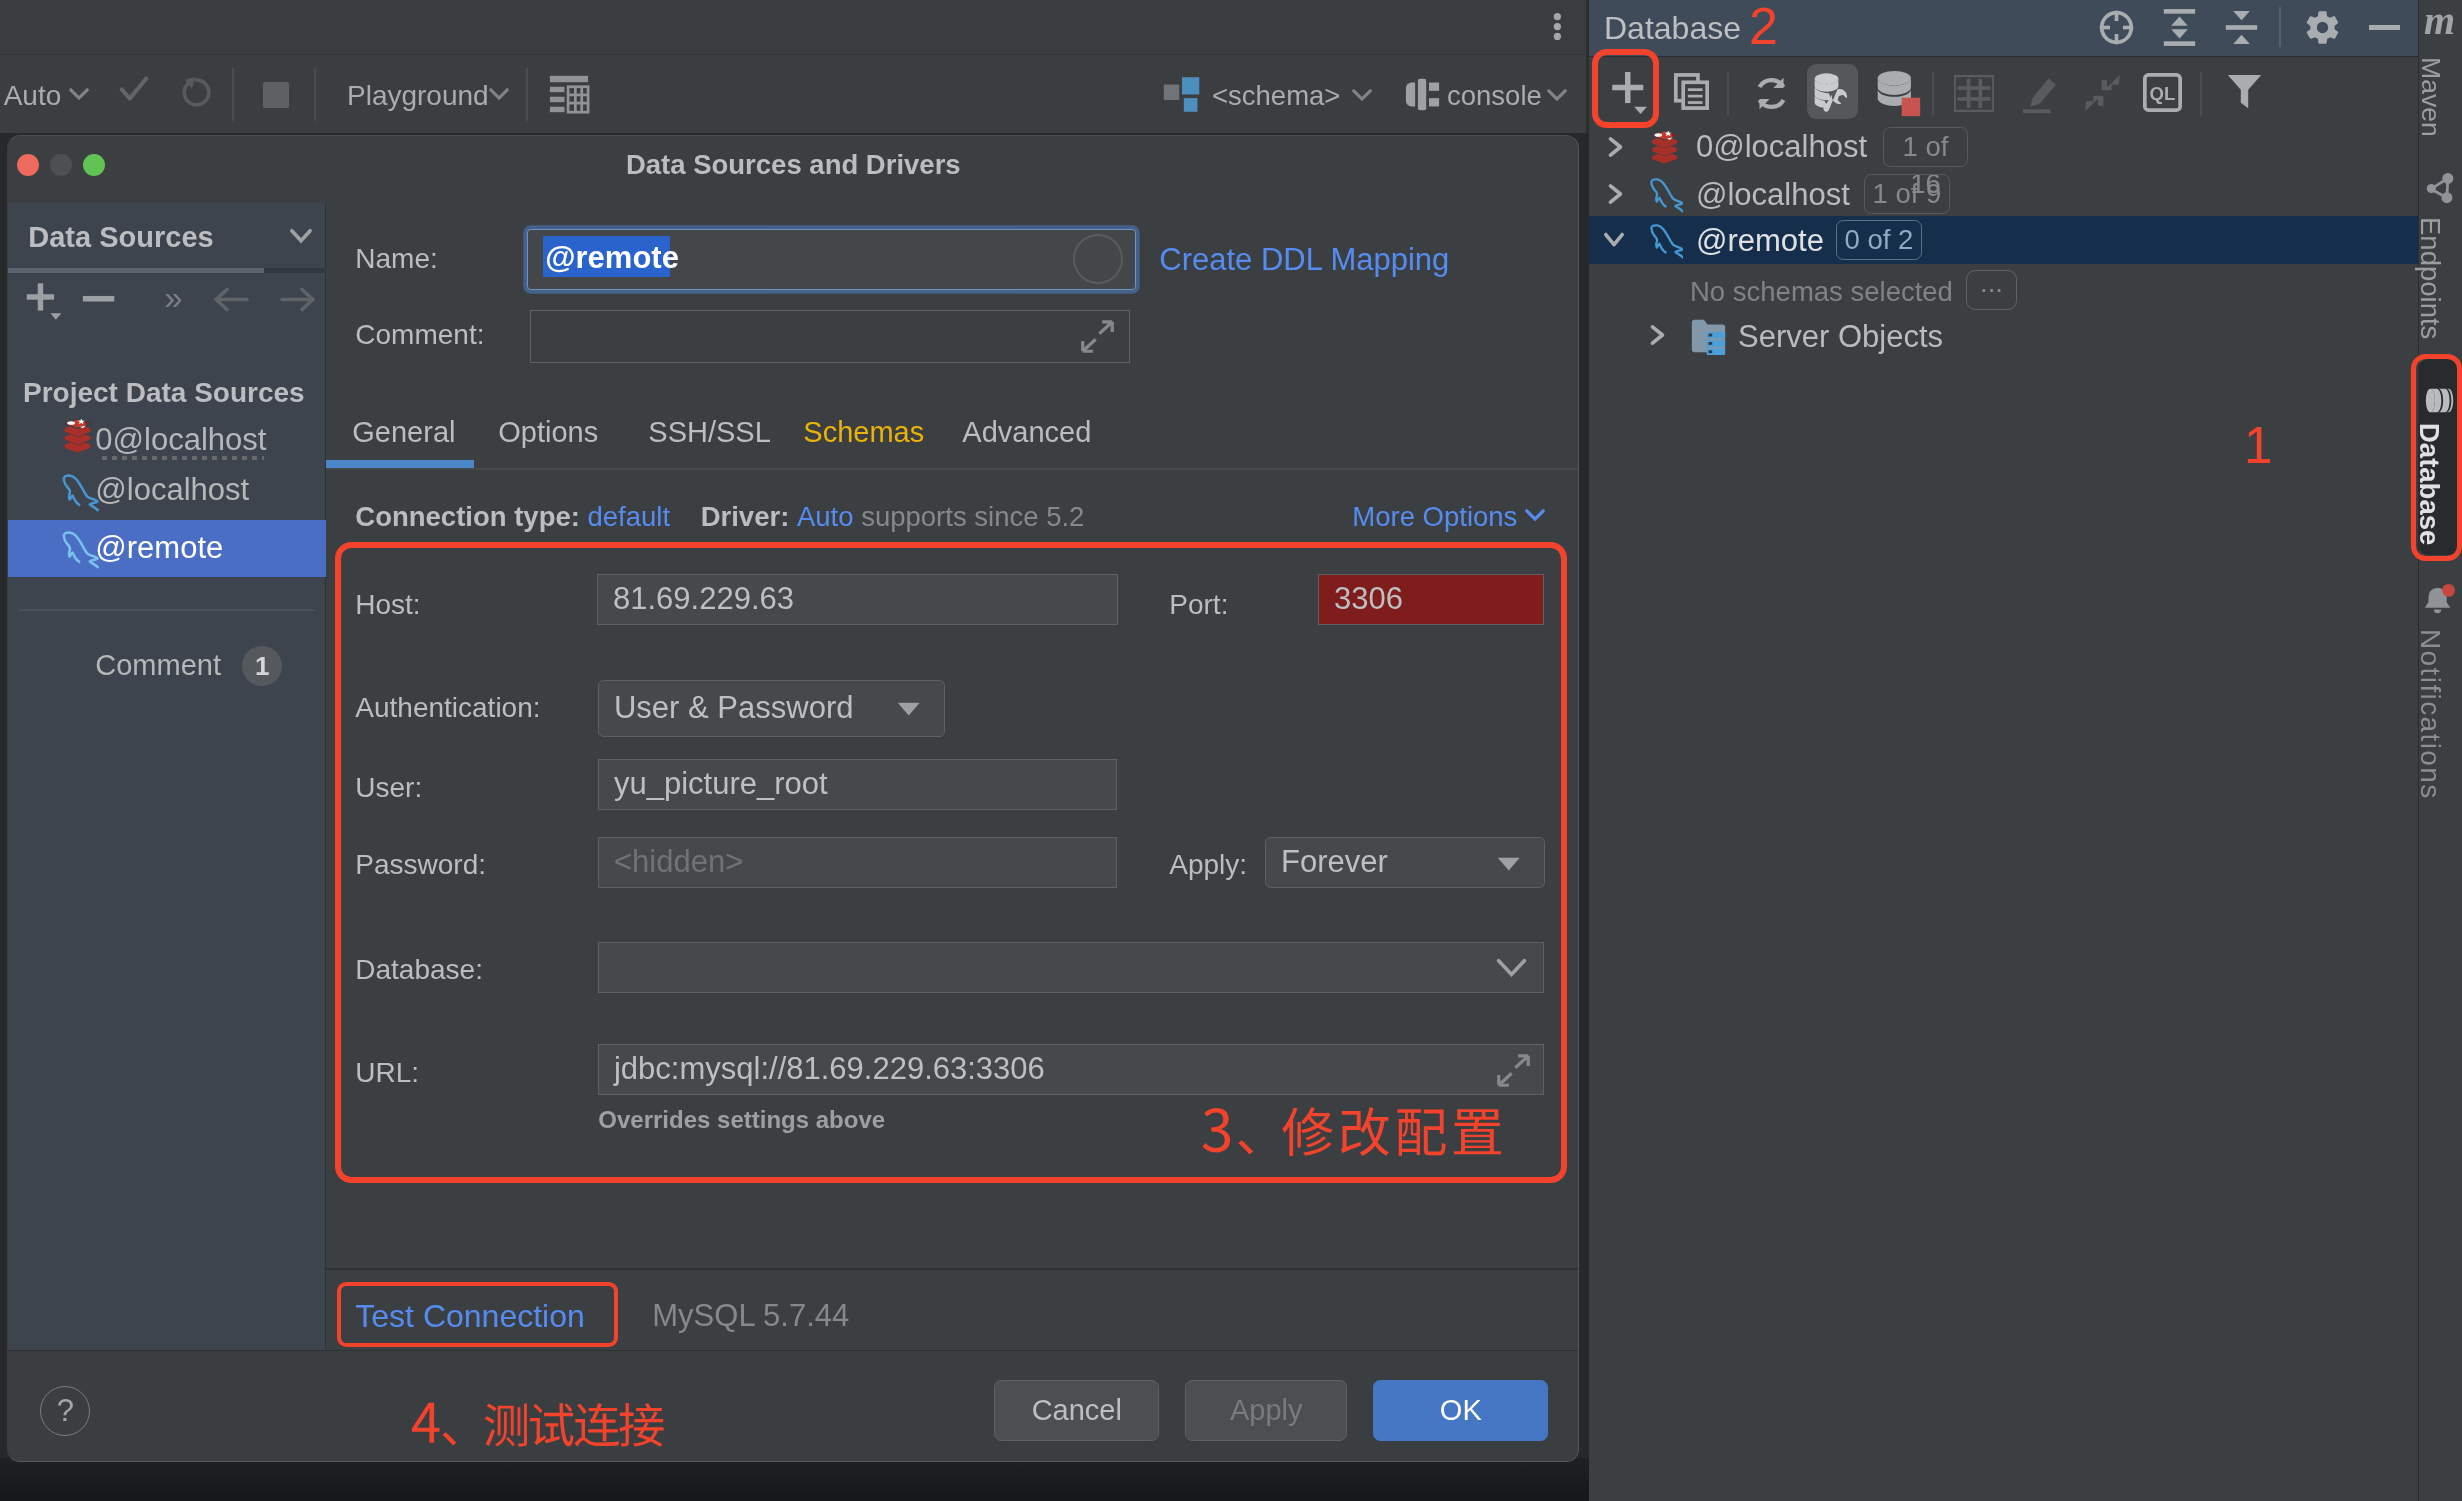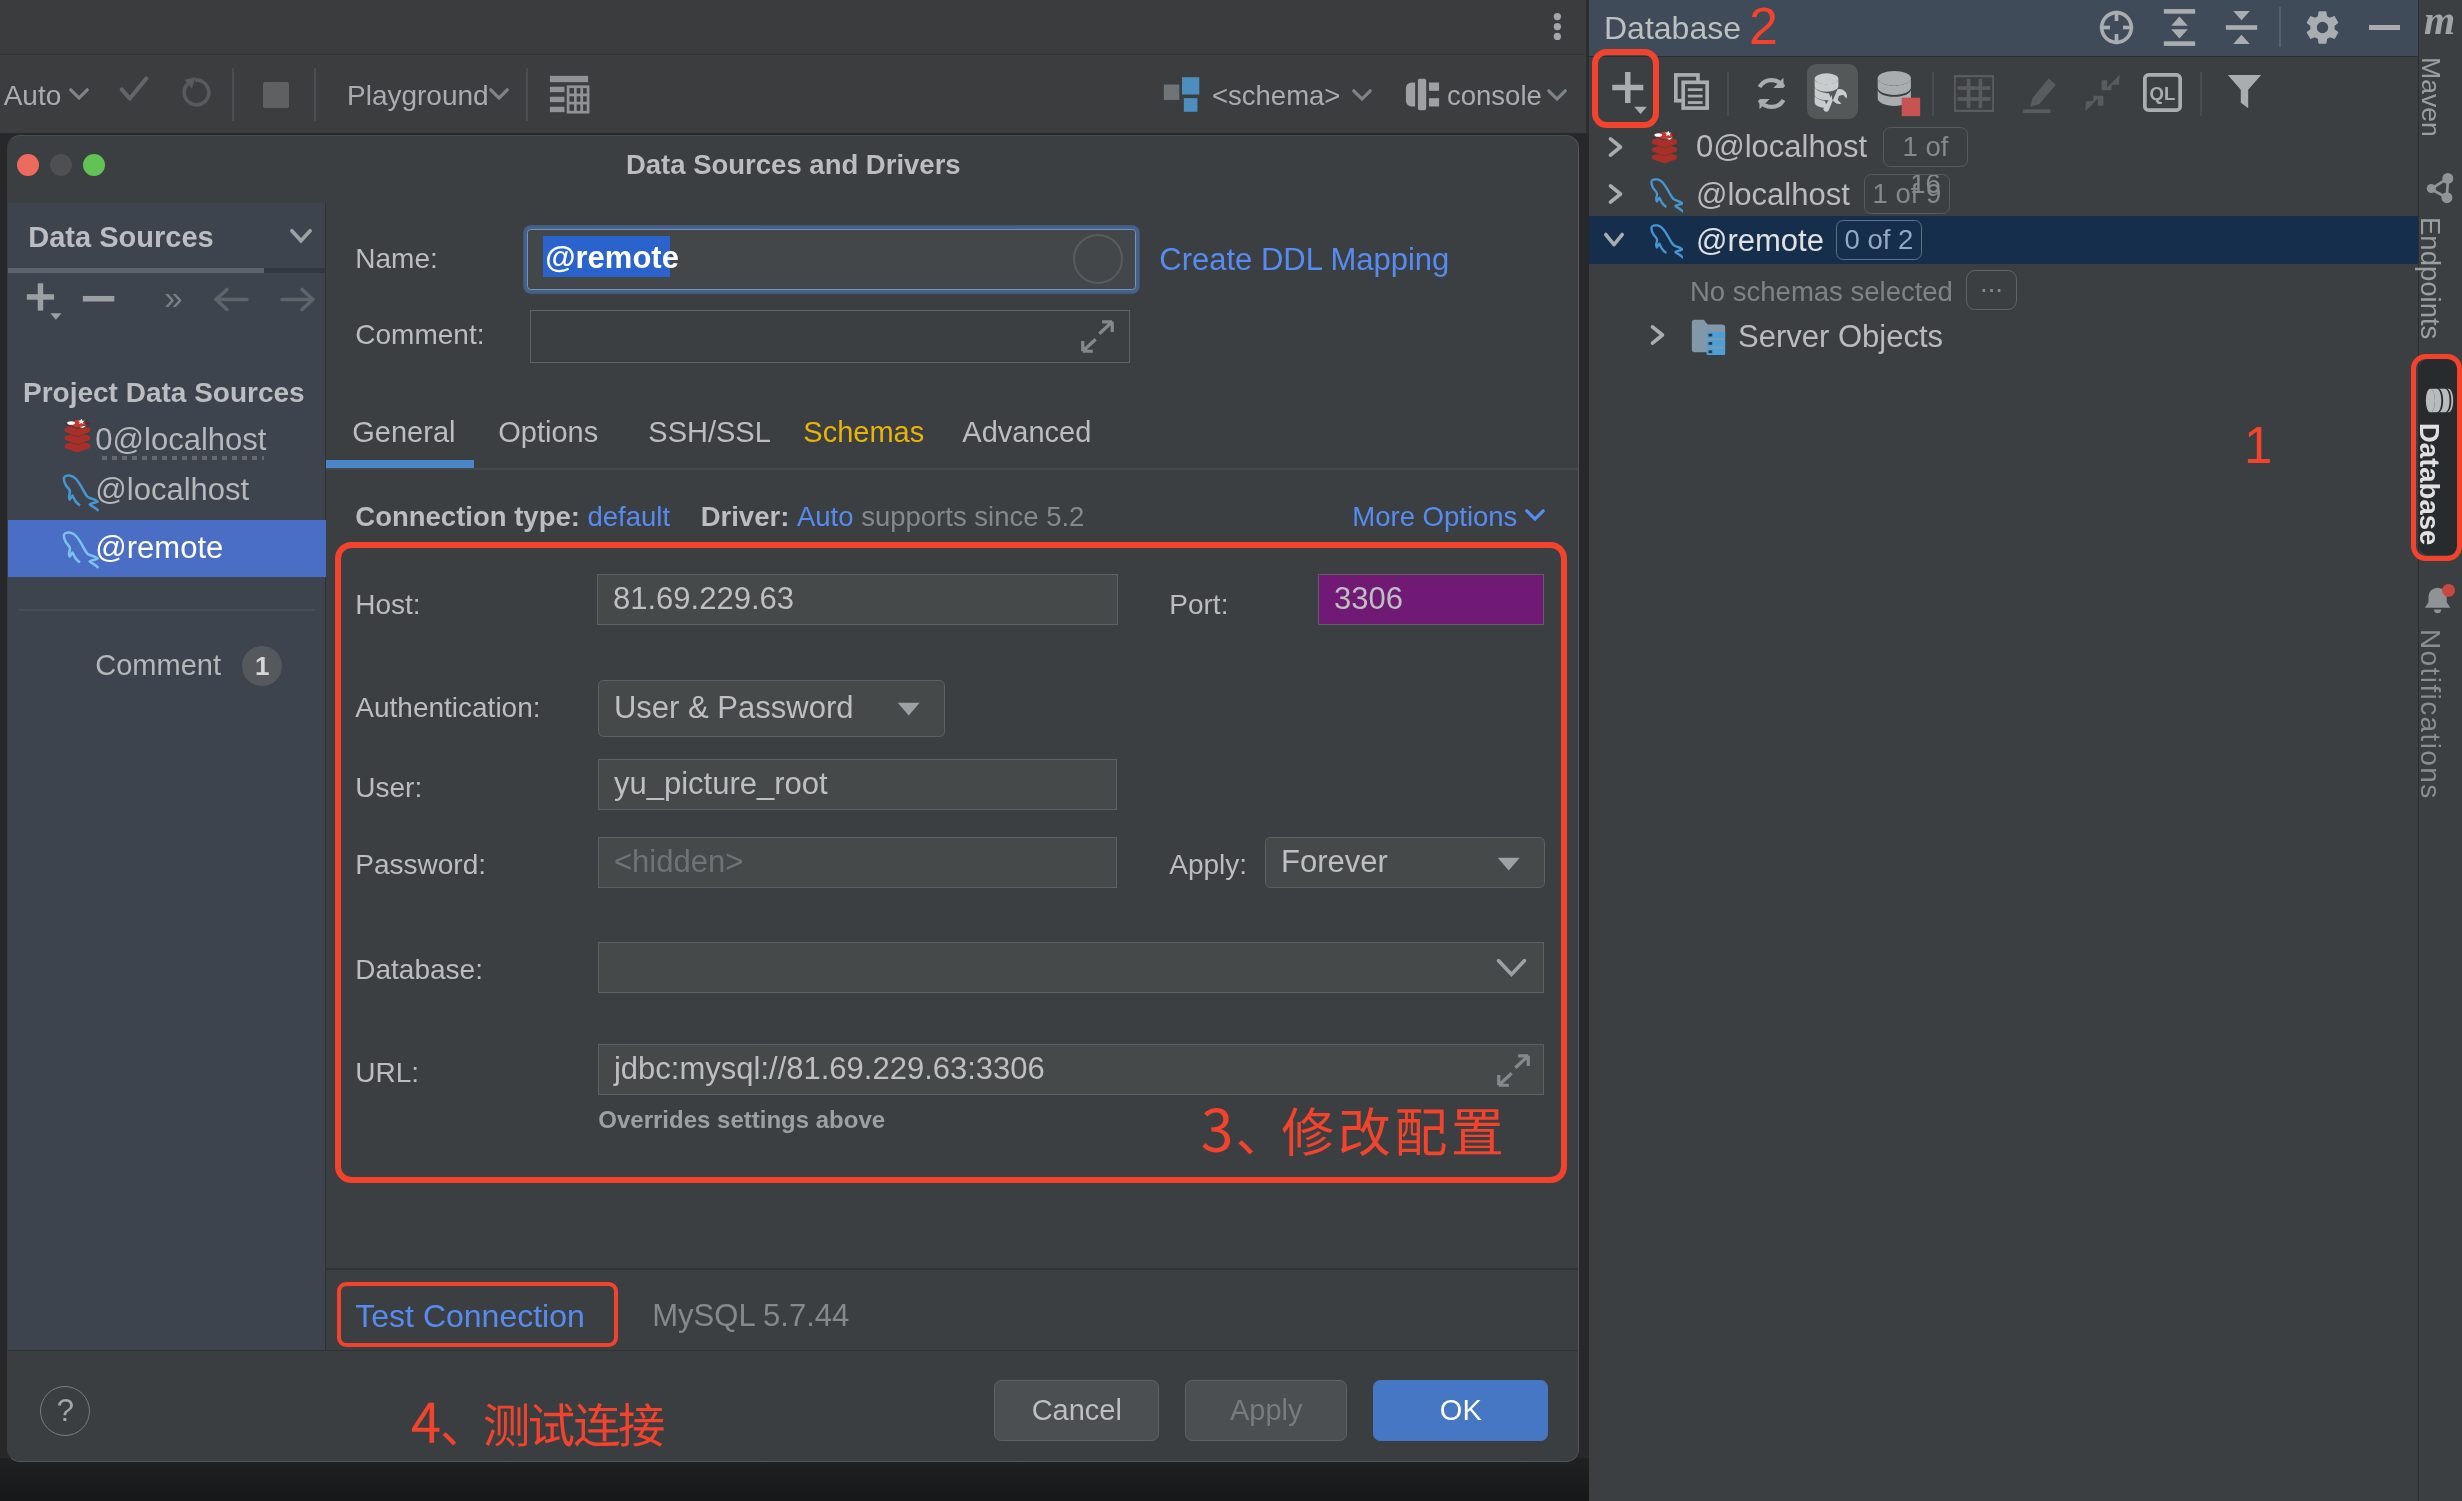--- a/index.html
+++ b/index.html
@@ -398,21 +398,21 @@
     <div class="abs" style="left:1344px;top:365px;font-size:27.5px;color:#568CF2;">More Options</div>
     <svg class="abs" style="left:1516px;top:372px;" width="22" height="14.7" viewBox="0 0 24 16">
         <path d="M3 3 L12 12 L21 3" stroke="#568CF2" stroke-width="3.5" fill="none" stroke-linecap="round"></path>
       </svg>
 
     <div class="abs" style="left:327px;top:406px;width:1232px;height:641px;border:6.4px solid #F4432C;border-radius:16.5px;"></div>
 
     <div class="abs lbl" style="left:347px;top:453px;">Host:</div>
     <div class="abs" style="left:589px;top:438px;width:521px;height:51px;background:#45494A;border:1.8px solid #5E6164;font-size:31px;color:#BDBFC1;line-height:48px;padding-left:14.7px;">81.69.229.63</div>
     <div class="abs lbl" style="left:1161px;top:453px;">Port:</div>
-    <div class="abs" style="left:1310px;top:438px;width:226px;height:51px;background:#701a75;border:1.8px solid #5E6164;font-size:31px;color:#BDBFC1;line-height:48px;padding-left:14.7px;">3306</div>
+    <div class="abs" style="left:1310px;top:438px;width:226px;height:51px;background:#7f1d1d;border:1.8px solid #5E6164;font-size:31px;color:#BDBFC1;line-height:48px;padding-left:14.7px;">3306</div>
 
     <div class="abs lbl" style="left:347px;top:556px;">Authentication:</div>
     <div class="abs" style="left:590px;top:544px;width:347px;height:57px;background:#45494A;border:1.8px solid #5E6164;border-radius:5.5px;font-size:31px;color:#BDBFC1;line-height:53px;padding-left:14.7px;">User &amp; Password</div>
     <svg class="abs" style="left:887px;top:564px;" width="27.5" height="18.3" viewBox="0 0 30 20">
         <path d="M3 3 L15 17 L27 3 Z" fill="#9DA1A4"></path>
       </svg>
 
     <div class="abs lbl" style="left:347px;top:636px;">User:</div>
     <div class="abs" style="left:590px;top:623px;width:519px;height:51px;background:#45494A;border:1.8px solid #5E6164;font-size:31px;color:#BDBFC1;line-height:48px;padding-left:14.7px;">yu_picture_root</div>
 

